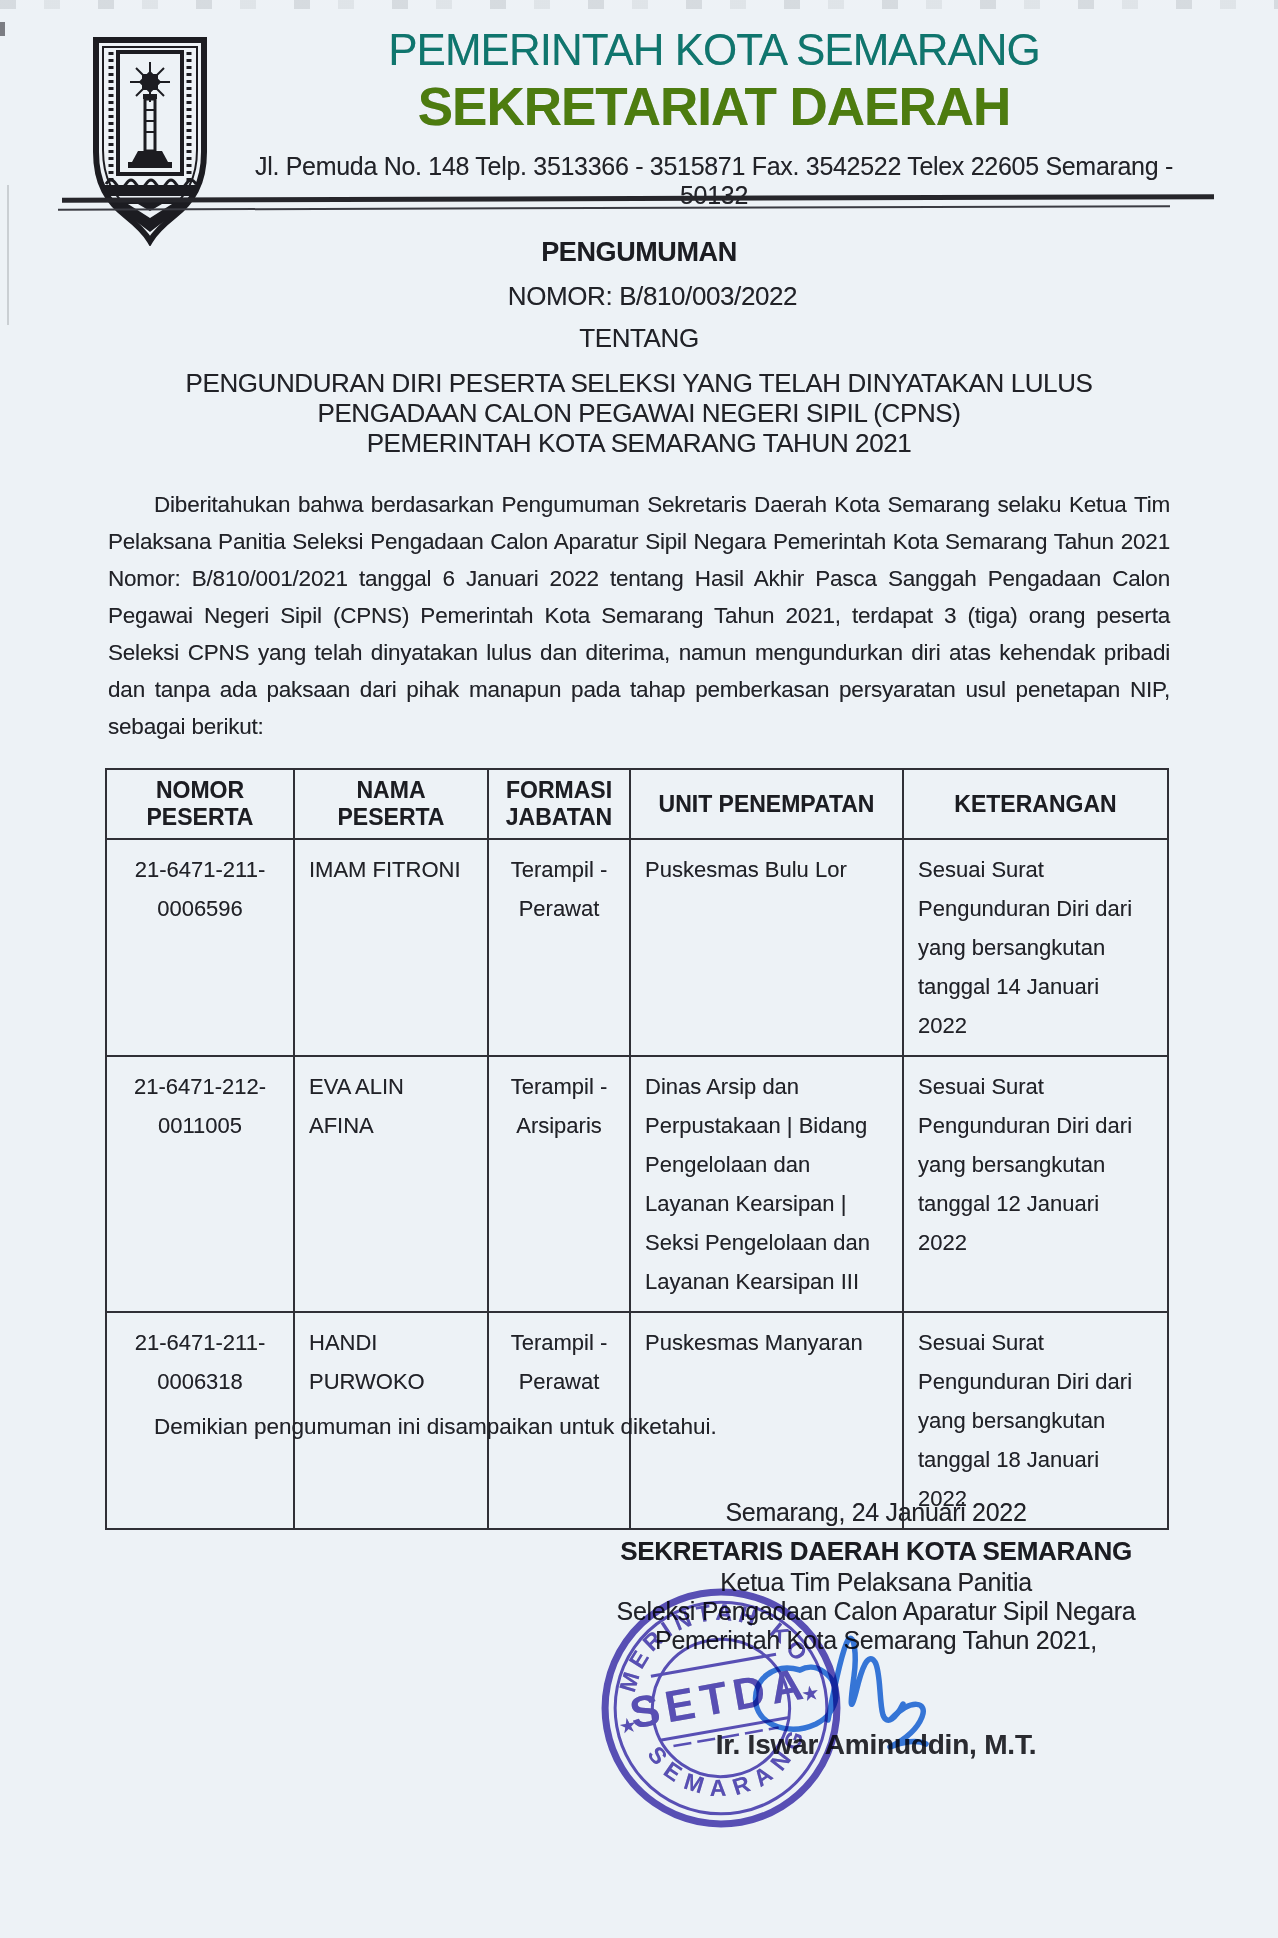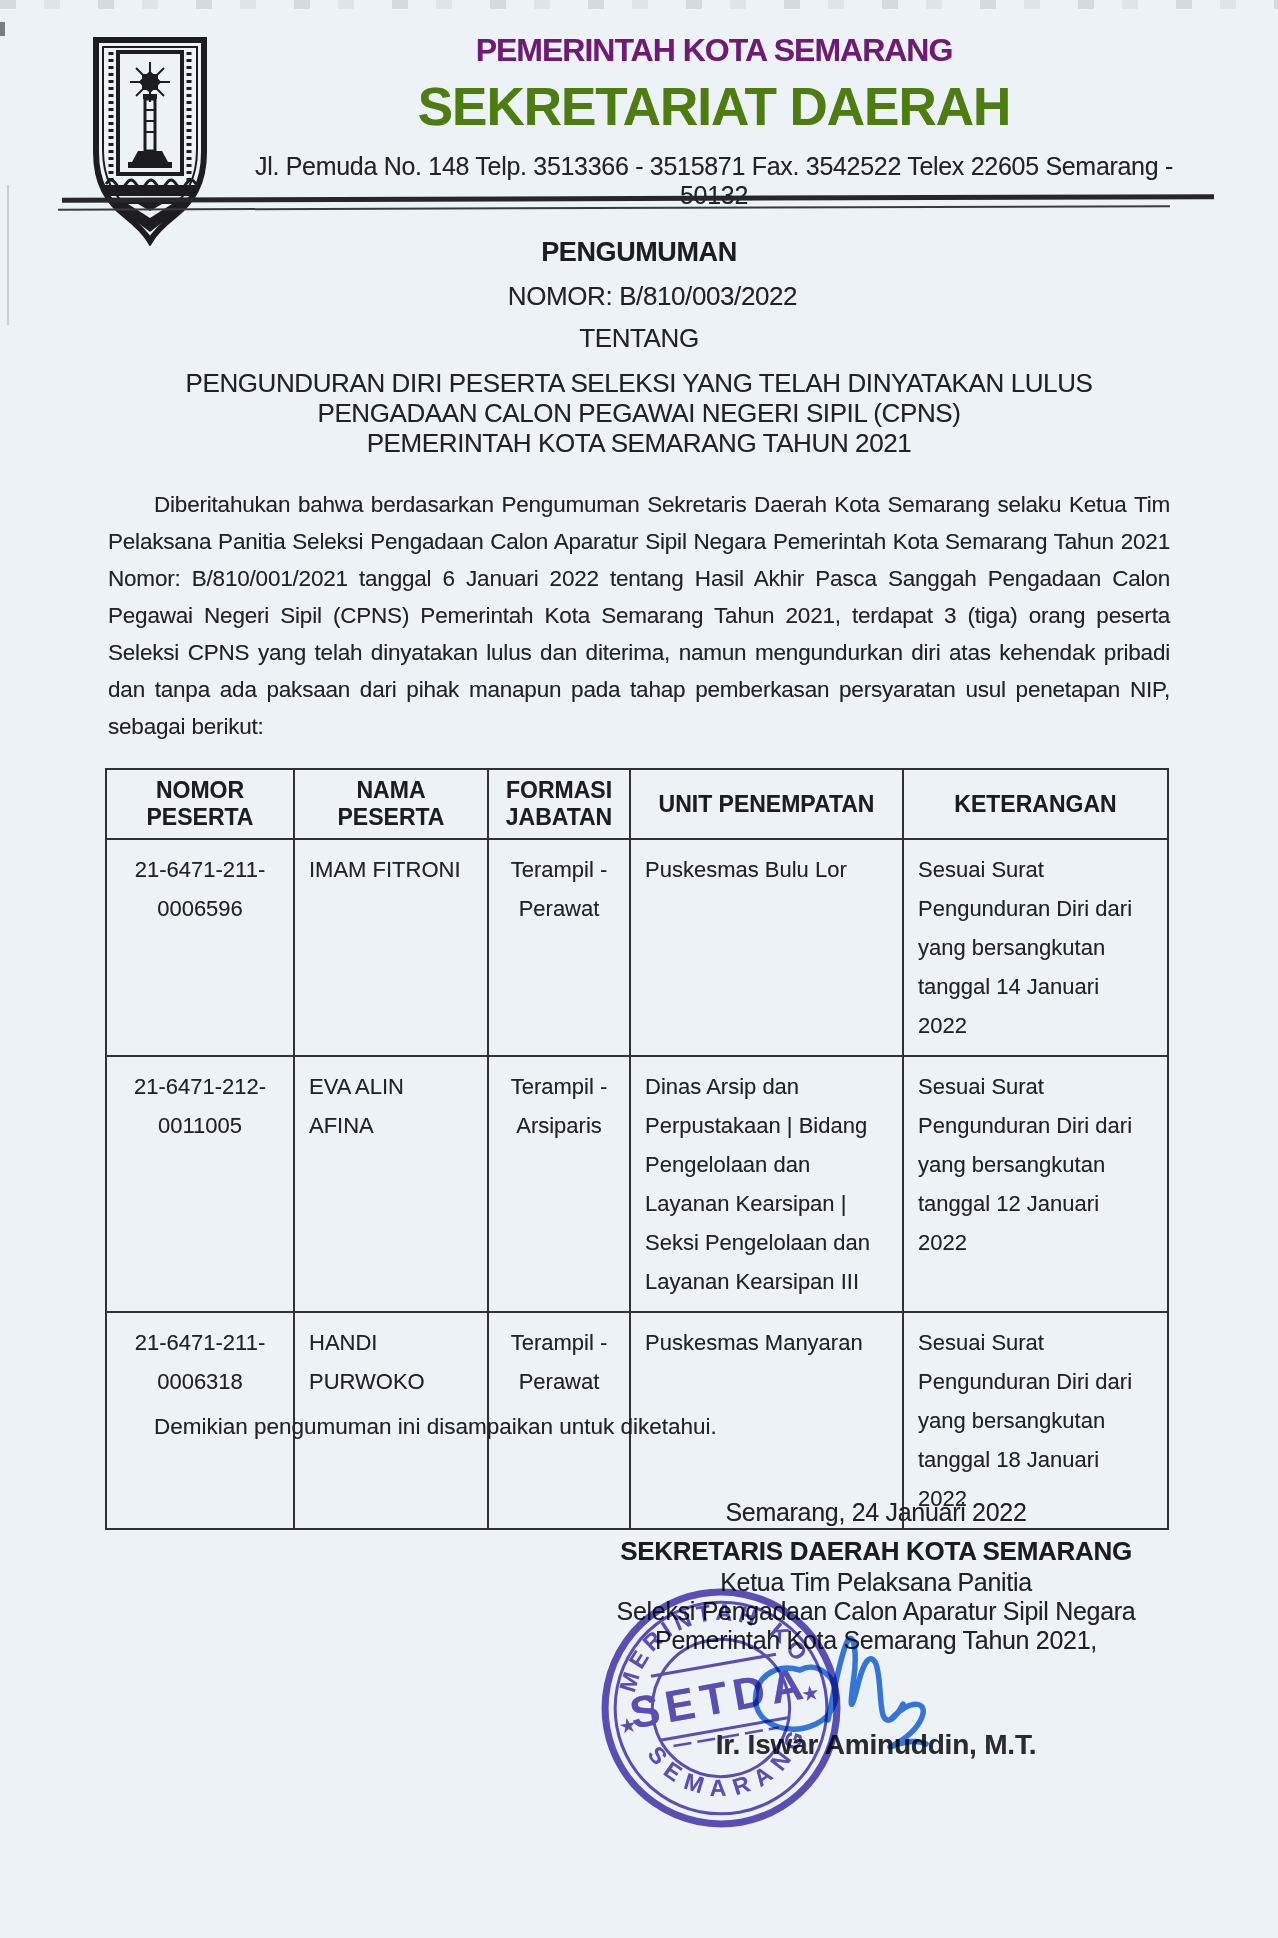--- a/index.html
+++ b/index.html
@@ -15,21 +15,21 @@
   }
   
   .scan-top{position:absolute;left:0;top:0;width:1278px;height:9px;opacity:.55;
     background:repeating-linear-gradient(90deg,#c3c8cd 0 16px,#eef2f6 16px 44px,#d4d9dd 44px 60px,#eef2f6 60px 98px);}
   .scan-corner{position:absolute;left:0;top:22px;width:5px;height:14px;background:#4a4b52;opacity:.7;}
   .scan-left{position:absolute;left:7px;top:185px;width:2px;height:140px;background:#c0c5cb;opacity:.8;}
 
   
   .logo{position:absolute;left:90px;top:34px;width:120px;height:212px;}
   .lh-text{position:absolute;left:250px;right:100px;top:26px;text-align:center;}
-  .lh-line1{font-size:32px;font-weight:bold;letter-spacing:-1px;color:#701a75;line-height:48px;}
+  .lh-line1{font-size:44px;font-weight:normal;letter-spacing:-1px;color:#0f766e;line-height:48px;}
   .lh-line2{font-size:53px;font-weight:bold;letter-spacing:-1px;color:#4d7c0f;line-height:62px;margin-top:2px;}
   .lh-addr{font-size:25px;letter-spacing:-0.3px;margin-top:14px;color:#222328;}
   .rule-thick{position:absolute;left:62px;right:64px;top:196px;height:5px;background:#26262b;transform:rotate(-0.18deg);}
   .rule-thin{position:absolute;left:58px;right:108px;top:207px;height:2px;background:#3a3b42;transform:rotate(-0.18deg);}
 
   
   .announce{position:absolute;left:0;right:0;top:236px;text-align:center;letter-spacing:-0.4px;}
   .a-heading{font-size:27px;font-weight:bold;line-height:32px;color:#1c1d22;}
   .a-number{font-size:26px;line-height:32px;margin-top:12px;margin-left:27px;}
   .a-about{font-size:26px;line-height:32px;margin-top:10px;}

